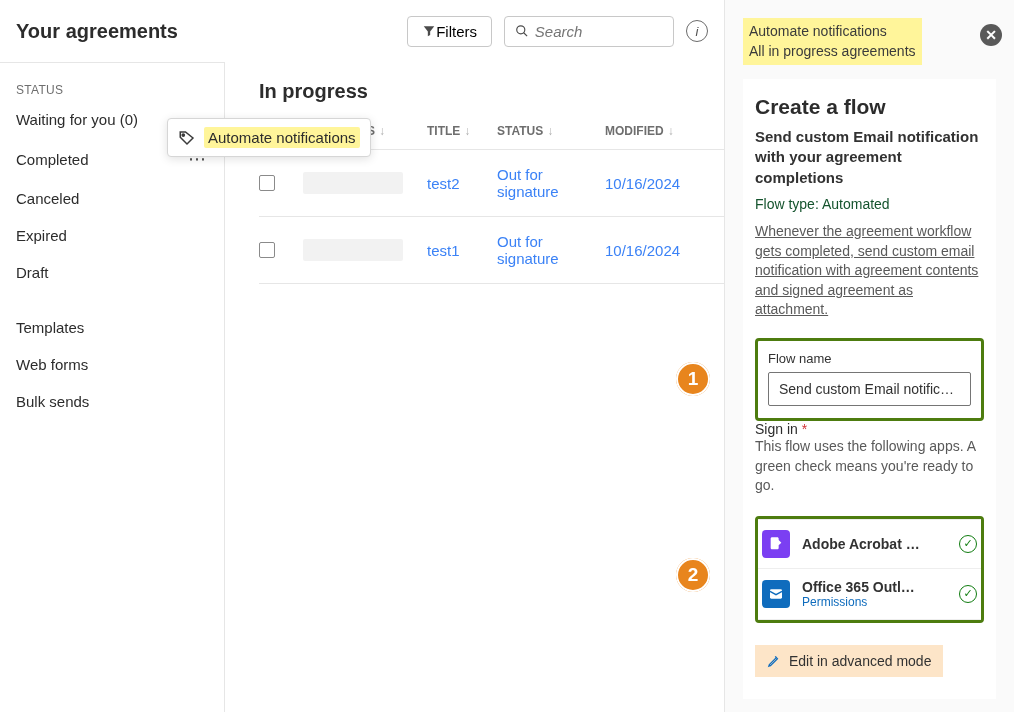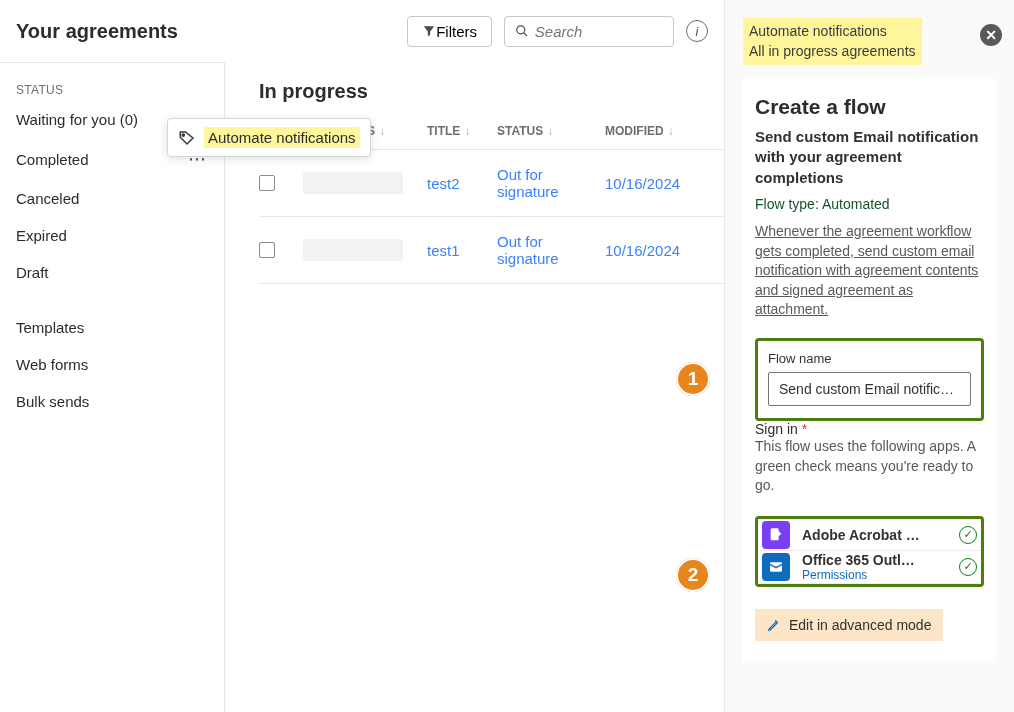--- a/index.html
+++ b/index.html
@@ -77,21 +77,21 @@
   .orange-box { border:3px solid #4d7c0f; border-radius:4px; padding:10px 10px 12px; margin-bottom:0;}
   .fld-label { font-size:13px; color:#323232; margin-bottom:6px;}
   .fld-input {
     width:100%; border:1px solid #757575; padding:8px 10px; font-size:14px; color:#323232;
     border-radius:2px; white-space:nowrap; overflow:hidden; text-overflow:ellipsis;
   }
   .signin-label { font-size:14px; }
   .signin-label .ast { color:#d13438;}
   .signin-desc { font-size:14px; color:#595959; line-height:1.4; margin-bottom:20px;}
   .app-row {
-    display:flex; align-items:center; gap:12px; padding:1px 4px; border-top:1px solid #eee;
+    display:flex; align-items:center; gap:12px; padding:10px 4px; border-top:1px solid #eee;
   }
   .app-row:last-child { border-bottom:1px solid #eee;}
   .app-ico {
     width:28px;height:28px;border-radius:4px;display:flex;align-items:center;justify-content:center;
     color:#fff;font-weight:bold;
   }
   .app-ico.adobe { background:#7b3ff2;}
   .app-ico.outlook { background:#0f6cbd;}
   .app-name { font-size:14px; font-weight:600; white-space:nowrap; overflow:hidden; text-overflow:ellipsis; color:#323232;}
   .perm-link { font-size:12px; color:#0f6cbd; cursor:pointer;}

